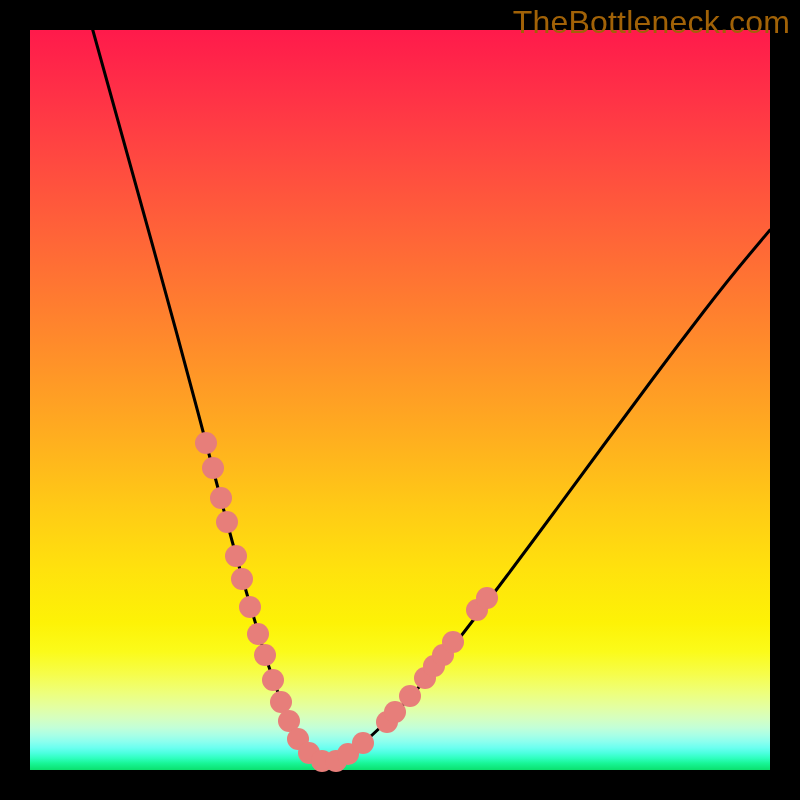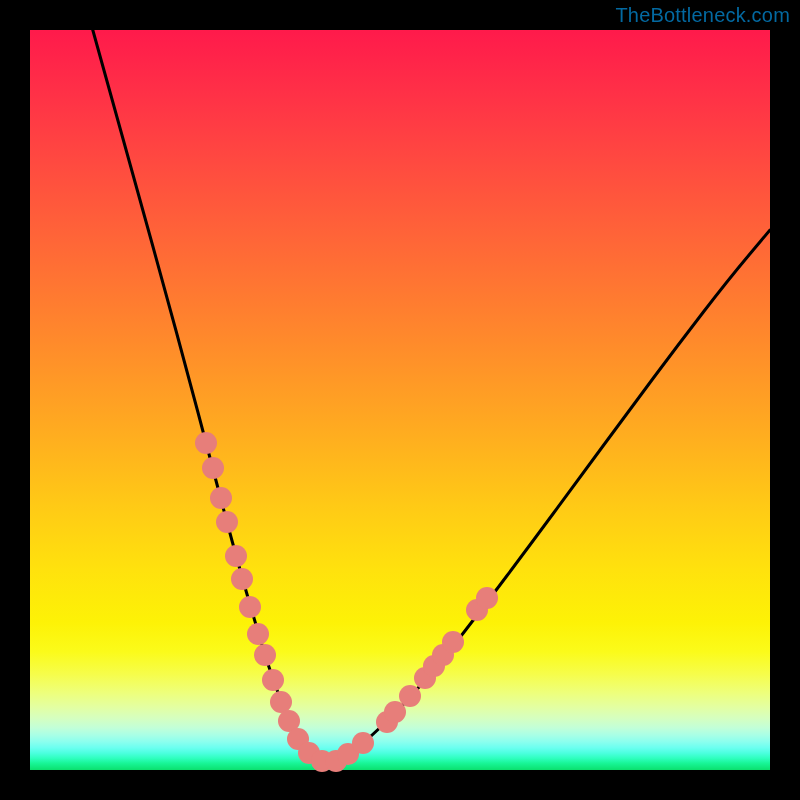--- a/index.html
+++ b/index.html
@@ -49,22 +49,22 @@
       #4cffdf 97.7%,
       #2fffbf 98.4%,
       #18f596 99.1%,
       #0be06e 100%
     );
   }
   .watermark {
     position: absolute;
     top: 4px;
     right: 10px;
-    color: #0369a1;
-    font-size: 20px;
+    color: #a16207;
+    font-size: 32px;
     letter-spacing: 0.2px;
     font-weight: 400;
     z-index: 10;
   }
   svg.curve {
     position: absolute;
     left: 0;
     top: 0;
     width: 740px;
     height: 740px;

